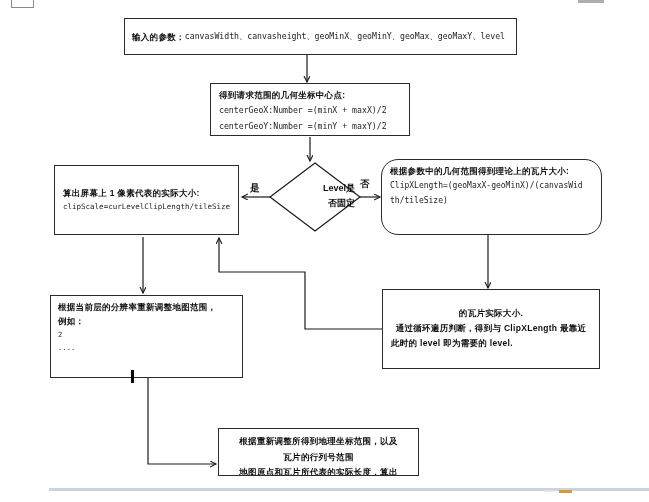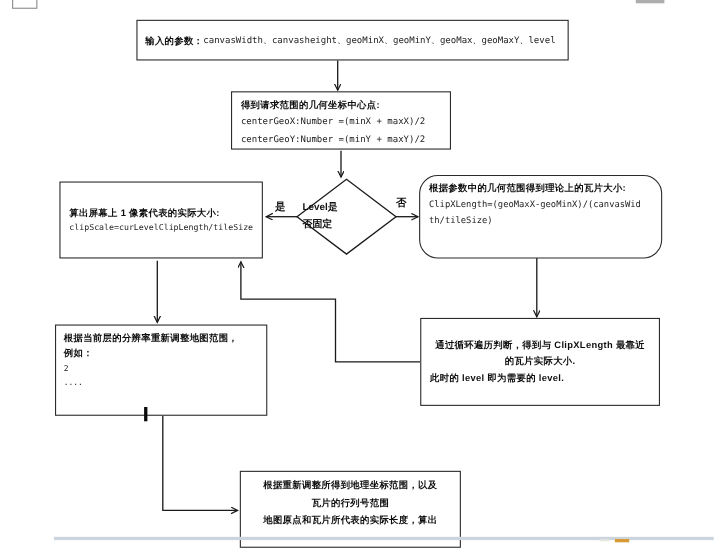--- a/index.html
+++ b/index.html
@@ -16,24 +16,24 @@
   #center-box{left:210px;top:83px;width:200px;height:53px;padding:4px 8px;}
   #center-box .code{font-size:8.2px;line-height:16px;}
   #scale-box{left:54px;top:165px;width:185px;height:70px;padding:2px 8px;display:flex;flex-direction:column;justify-content:center;}
   #scale-box .code{font-size:7.5px;line-height:14px;}
   #theory-box{left:381px;top:159px;width:221px;height:76px;padding:4px 8px;border-radius:17px;}
   #theory-box .code{font-size:8px;line-height:15px;}
   #loop-box{left:382px;top:289px;width:218px;height:80px;padding:16px 8px 0 8px;}
   #loop-box .cjk{line-height:15px;}
   #adjust-box{left:50px;top:295px;width:193px;height:83px;padding:4px 7px;}
   #adjust-box .code{font-size:7.2px;line-height:13px;}
-  #result-box{left:218px;top:428px;width:201px;height:70px;padding:5px 6px;}
+  #result-box{left:218px;top:428px;width:201px;height:48px;padding:5px 6px;}
   #result-box .cjk{line-height:15.5px;}
   
-  #decision-text{position:absolute;left:275px;top:181px;width:80px;text-align:left;font-size:9px;line-height:15px;font-weight:bold;}
+  #decision-text{position:absolute;left:275px;top:181px;width:80px;text-align:right;font-size:9px;line-height:15px;font-weight:bold;}
   .branch{position:absolute;font-size:9.5px;font-weight:bold;}
   #yes-label{left:250px;top:182px;}
   #no-label{left:360px;top:178px;}
   
   #frag-topleft{position:absolute;left:11px;top:-3px;width:23px;height:11px;background:#fff;border:1.5px solid #8a8a8a;box-sizing:border-box;}
   #frag-topright{position:absolute;left:578px;top:0;width:26px;height:3px;background:#adadad;}
   #cursor-tick{position:absolute;left:131px;top:370px;width:3px;height:13px;background:#0a0a0a;}
   #page-rule{position:absolute;left:49px;top:488px;width:600px;height:2.5px;background:#ccd4de;}
   #scroll-accent{position:absolute;left:559px;top:490px;width:13px;height:3px;background:#d89a35;}
   #scroll-ghost{position:absolute;left:545px;top:490px;width:9px;height:2px;background:#e4e4de;}
@@ -88,22 +88,22 @@
     <div class="code">clipScale=curLevelClipLength/tileSize</div>
   </div>
 
   <div id="theory-box" class="box">
     <div class="cjk">根据参数中的几何范围得到理论上的瓦片大小:</div>
     <div class="code">ClipXLength=(geoMaxX-geoMinX)/(canvasWid</div>
     <div class="code">th/tileSize)</div>
   </div>
 
   <div id="loop-box" class="box">
+    <div class="cjk center">的瓦片实际大小.</div>
     <div class="cjk center">通过循环遍历判断，得到与 ClipXLength 最靠近</div>
-    <div class="cjk center">的瓦片实际大小.</div>
     <div class="cjk">此时的 level 即为需要的 level.</div>
   </div>
 
   <div id="adjust-box" class="box">
     <div class="cjk">根据当前层的分辨率重新调整地图范围，</div>
     <div class="cjk">例如：</div>
     <div class="code">2</div>
     <div class="code">....</div>
   </div>
 

